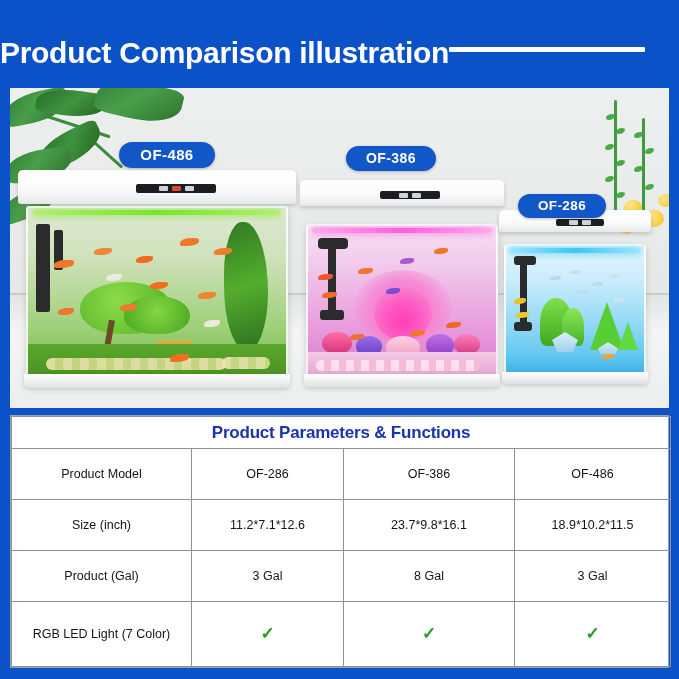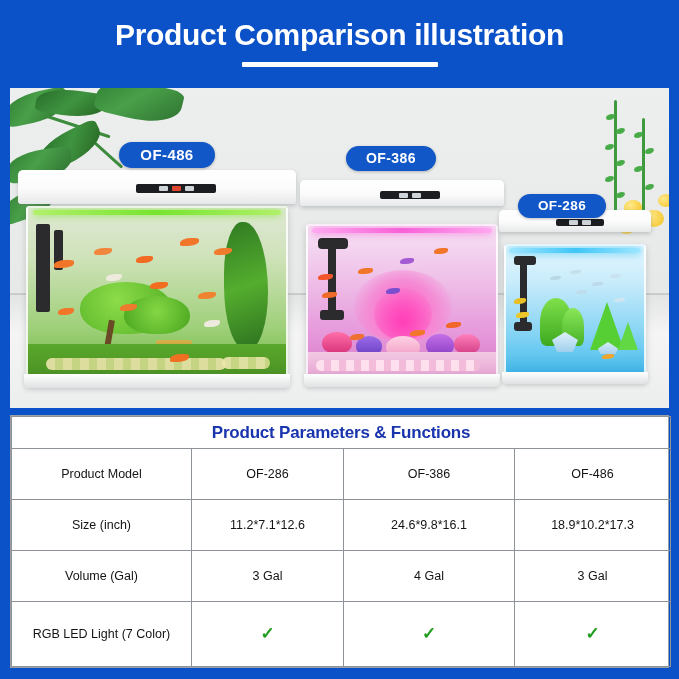--- a/index.html
+++ b/index.html
@@ -8,21 +8,21 @@
     overflow: hidden;
     font-family: "Liberation Sans", sans-serif;
   }
   body { background: #0b51c8; }
 
   .page { position: relative; width: 679px; height: 679px; background: #0b51c8; }
 
   
   .title-area {
     position: absolute; left: 0; top: 0; width: 679px; height: 88px;
-    display: flex; flex-direction: column; align-items: center; justify-content: flex-start;
+    display: flex; flex-direction: row; align-items: center; justify-content: flex-start;
   }
   .title-text {
     margin-top: 18px;
     color: #ffffff;
     font-size: 30px;
     font-weight: bold;
     letter-spacing: -0.3px;
     text-align: center;
     white-space: nowrap;
   }
@@ -305,27 +305,27 @@
 
         <tr>
           <td class="rowlabel">Product Model</td>
           <td class="cellval">OF-286</td>
           <td class="cellval">OF-386</td>
           <td class="cellval">OF-486</td>
         </tr>
         <tr>
           <td class="rowlabel">Size (inch)</td>
           <td class="cellval">11.2*7.1*12.6</td>
-          <td class="cellval">24.6*9.8*16.1</td>
-          <td class="cellval">18.9*10.2*17.3</td>
-        </tr>
-        <tr>
-          <td class="rowlabel">Volume (Gal)</td>
+          <td class="cellval">23.7*9.8*16.1</td>
+          <td class="cellval">18.9*10.2*11.5</td>
+        </tr>
+        <tr>
+          <td class="rowlabel">Product (Gal)</td>
           <td class="cellval">3 Gal</td>
-          <td class="cellval">4 Gal</td>
+          <td class="cellval">8 Gal</td>
           <td class="cellval">3 Gal</td>
         </tr>
 
         <tr>
           <td class="rowlabel">RGB LED Light (7 Color)</td>
           <td><span class="check">✓</span></td>
           <td><span class="check">✓</span></td>
           <td><span class="check">✓</span></td>
         </tr>
       </tbody>

